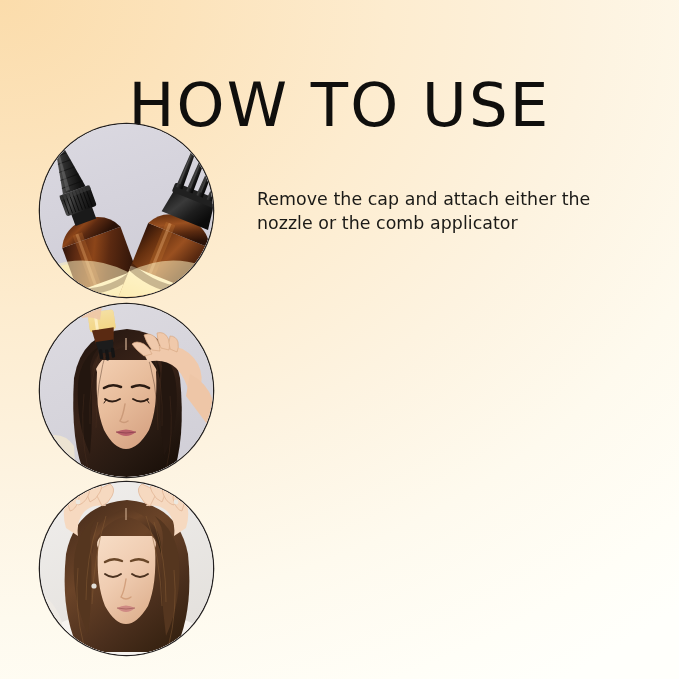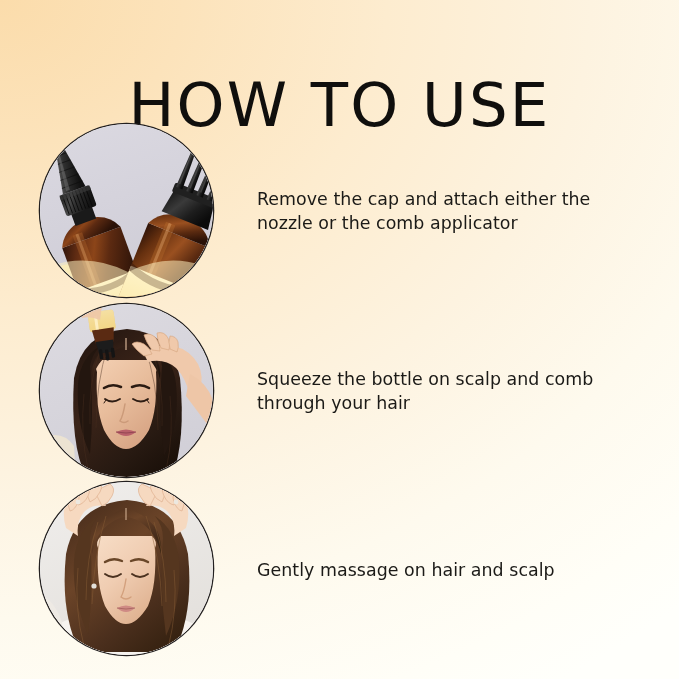--- a/index.html
+++ b/index.html
@@ -317,21 +317,20 @@
               <rect x="64" y="45" width="3.4" height="11" rx="1.4"></rect>
               <rect x="70" y="44" width="3.4" height="10" rx="1.4"></rect>
             </g>
             <path d="M58 10 L61 10 L61 24 L58 24 Z" fill="#fff3cd" opacity="0.8"></path>
           </g>
 
           <path d="M40 2 Q 52 -4 62 2 L60 16 Q 50 12 42 14 Z" fill="#eec6a7" opacity="0.9"></path>
         </g>
       </svg>
     </div>
-    <div class="step-text">Squeeze the bottle on scalp and comb through your hair</div>
   </div>
 
   <div class="step step-3">
     <div class="circle">
       <svg viewBox="0 0 173 173" xmlns="http://www.w3.org/2000/svg">
         <defs>
           <linearGradient id="s3bg" x1="0" y1="0" x2="0.4" y2="1">
             <stop offset="0" stop-color="#f0eeec"></stop>
             <stop offset="1" stop-color="#e4e1dd"></stop>
           </linearGradient>
@@ -411,16 +410,15 @@
               <path d="M144 22 Q 144 12 137 9 Q 131 12 134 20 Q 137 28 142 29 Z"></path>
             </g>
             <circle cx="136" cy="20" r="2.4" fill="#ece8e0"></circle>
           </g>
 
           <path d="M14 22 Q 2 34 0 52 L0 6 Q 8 10 14 22 Z" fill="#f3d4ba"></path>
           <path d="M158 22 Q 170 34 173 52 L173 6 Q 165 10 158 22 Z" fill="#f3d4ba"></path>
         </g>
       </svg>
     </div>
-    <div class="step-text">Gently massage on hair and scalp</div>
   </div>
 
 </div>
 
 </body></html>

